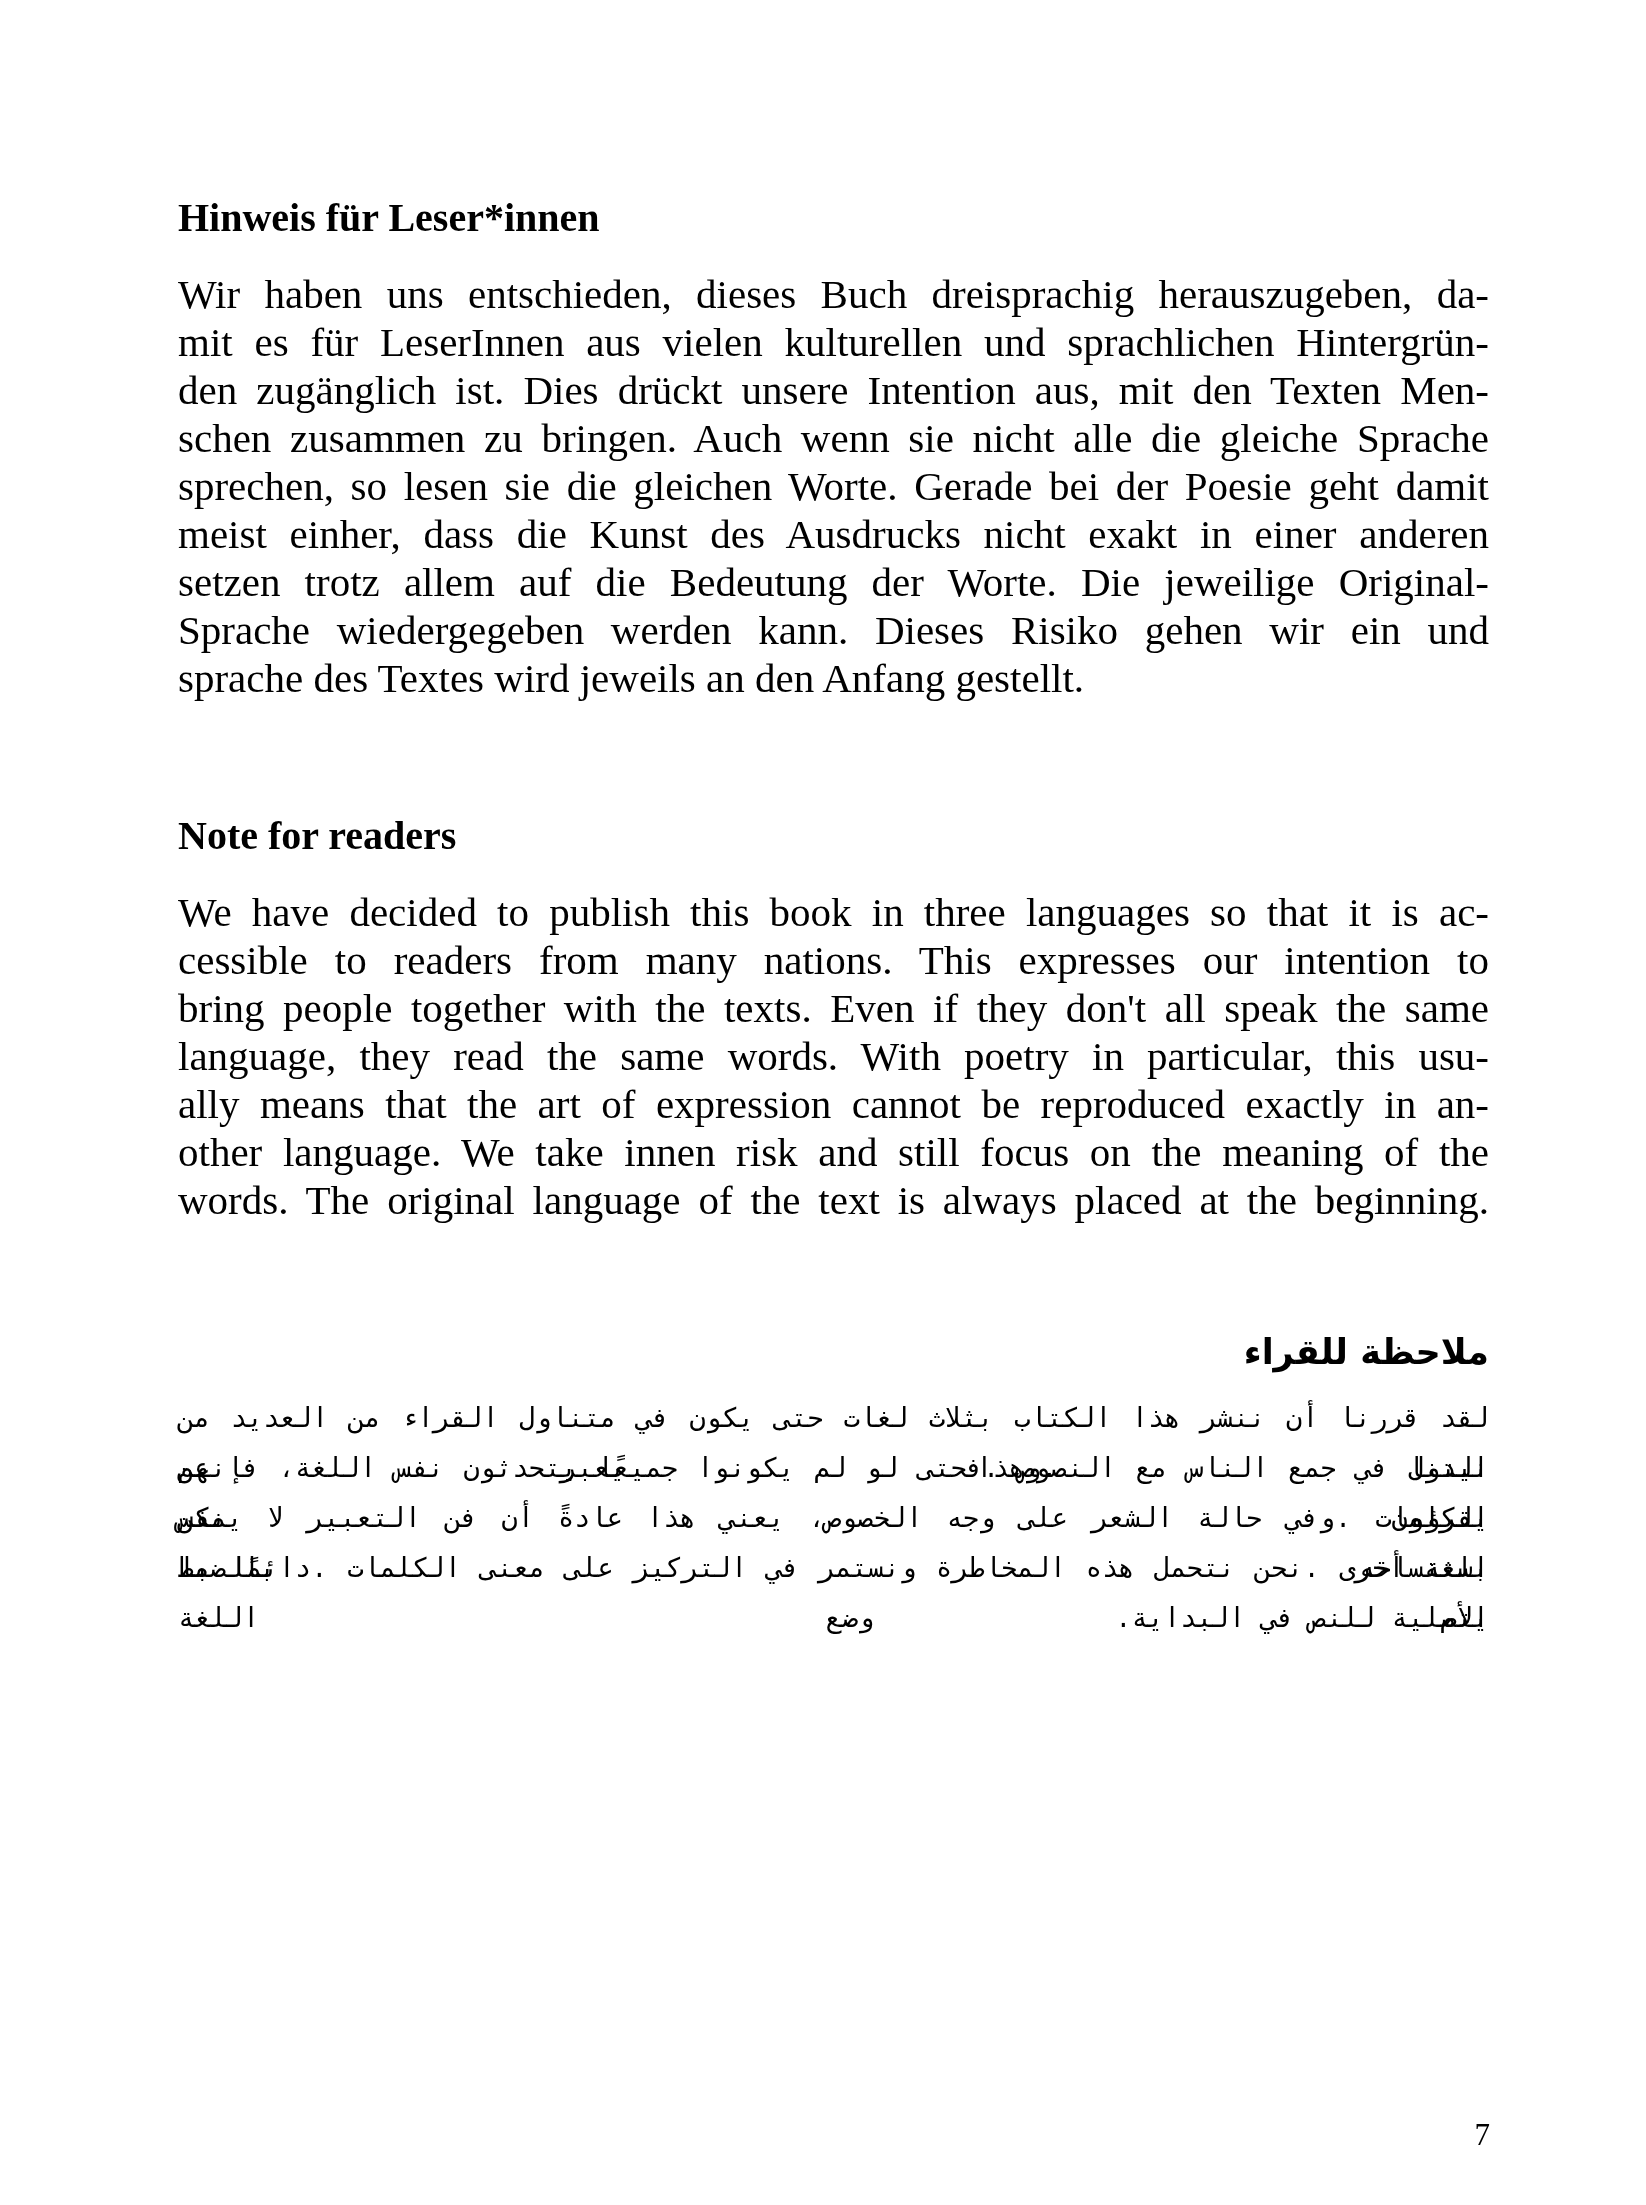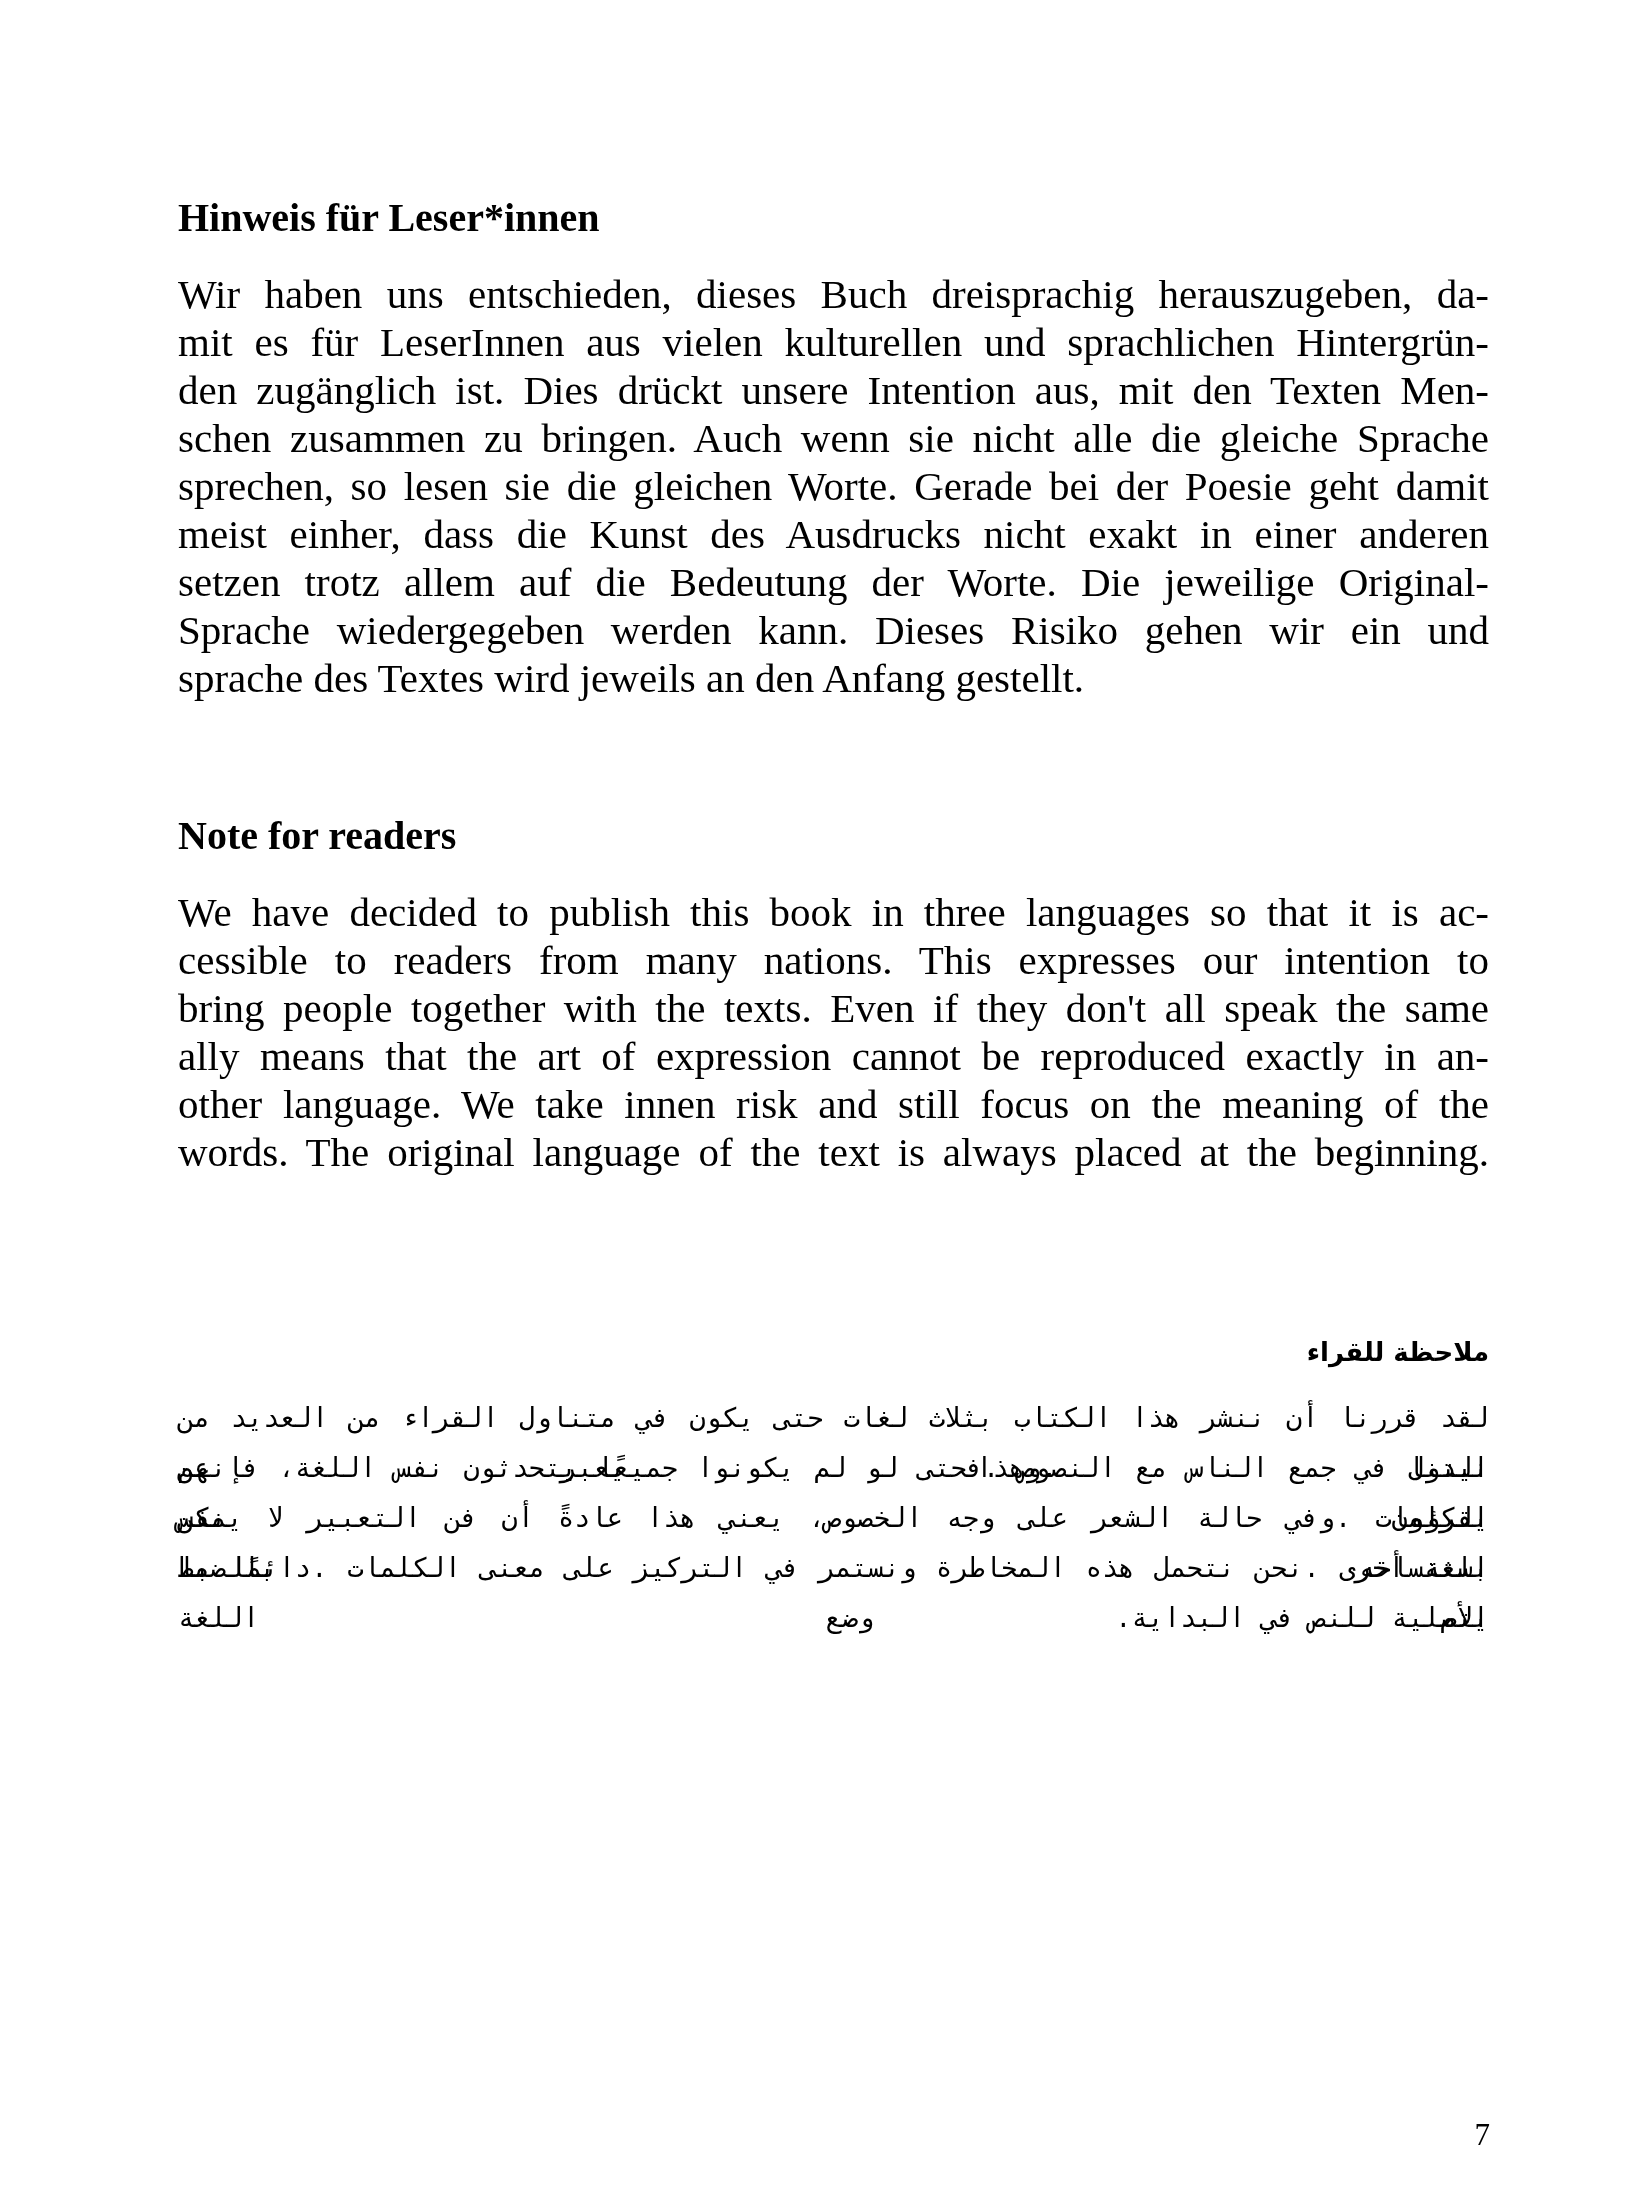--- a/index.html
+++ b/index.html
@@ -29,21 +29,21 @@
   .line.last { text-align-last: left; }
   .line-inner { display: inline-block; width: 100%; text-align: justify; text-align-last: justify; white-space: normal; }
   .line.last .line-inner { text-align-last: left; }
   #sec-de { top: 194px; }
   #sec-de .body-lines { margin-top: 28px; }
   #sec-en { top: 812px; }
   #sec-en .body-lines { margin-top: 28px; }
   #sec-ar { top: 1332px; direction: rtl; }
   #sec-ar .heading {
     font-family: "DejaVu Sans", "Liberation Sans", sans-serif;
-    font-size: 26px; line-height: 40px; text-align: right;
+    font-size: 35px; line-height: 40px; text-align: right;
   }
   #sec-ar .body-lines { margin-top: 23px; }
   #sec-ar .line {
     font-family: Liberation Mono, monospace;
     font-size: 27px; line-height: 50px; height: 50px;
   }
   #sec-ar .line-inner { direction: rtl; }
   #sec-ar .line.last .line-inner { text-align-last: right; }
   .page-number {
     position: absolute; left: 1455px; top: 2117px; width: 35px;
@@ -70,20 +70,21 @@
       <span class="line last"><span class="line-inner">sprache des Textes wird jeweils an den Anfang gestellt.</span></span>
     </div>
   </section>
 
   <section class="section" id="sec-en">
     <h2 class="heading">Note for readers</h2>
     <div class="body-lines">
       <span class="line"><span class="line-inner">We have decided to publish this book in three languages so that it is ac-</span></span>
       <span class="line"><span class="line-inner">cessible to readers from many nations. This expresses our intention to</span></span>
       <span class="line"><span class="line-inner">bring people together with the texts. Even if they don't all speak the same</span></span>
+      <span class="line"><span class="line-inner">language, they read the same words. With poetry in particular, this usu-</span></span>
       <span class="line"><span class="line-inner">ally means that the art of expression cannot be reproduced exactly in an-</span></span>
       <span class="line"><span class="line-inner">other language. We take innen risk and still focus on the meaning of the</span></span>
       <span class="line"><span class="line-inner">words. The original language of the text is always placed at the beginning.</span></span>
     </div>
   </section>
 
   <section class="section" id="sec-ar">
     <h2 class="heading" dir="rtl">ملاحظة للقراء</h2>
     <div class="body-lines" dir="rtl">
       <span class="line"><span class="line-inner">لقد قررنا أن ننشر هذا الكتاب بثلاث لغات حتى يكون في متناول القراء من العديد من الدول .وهذا يعبر عن</span></span>

